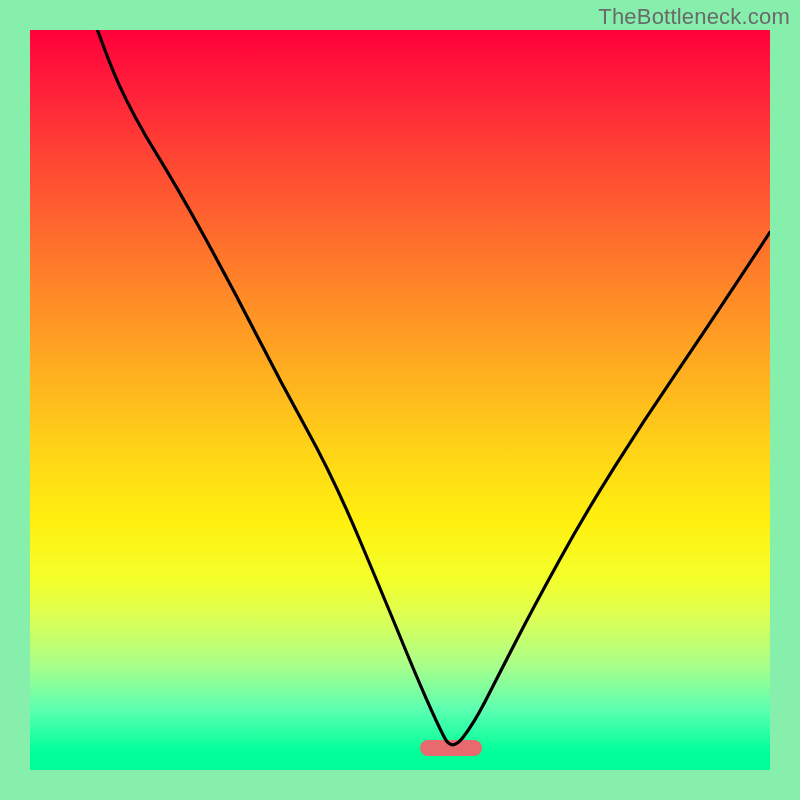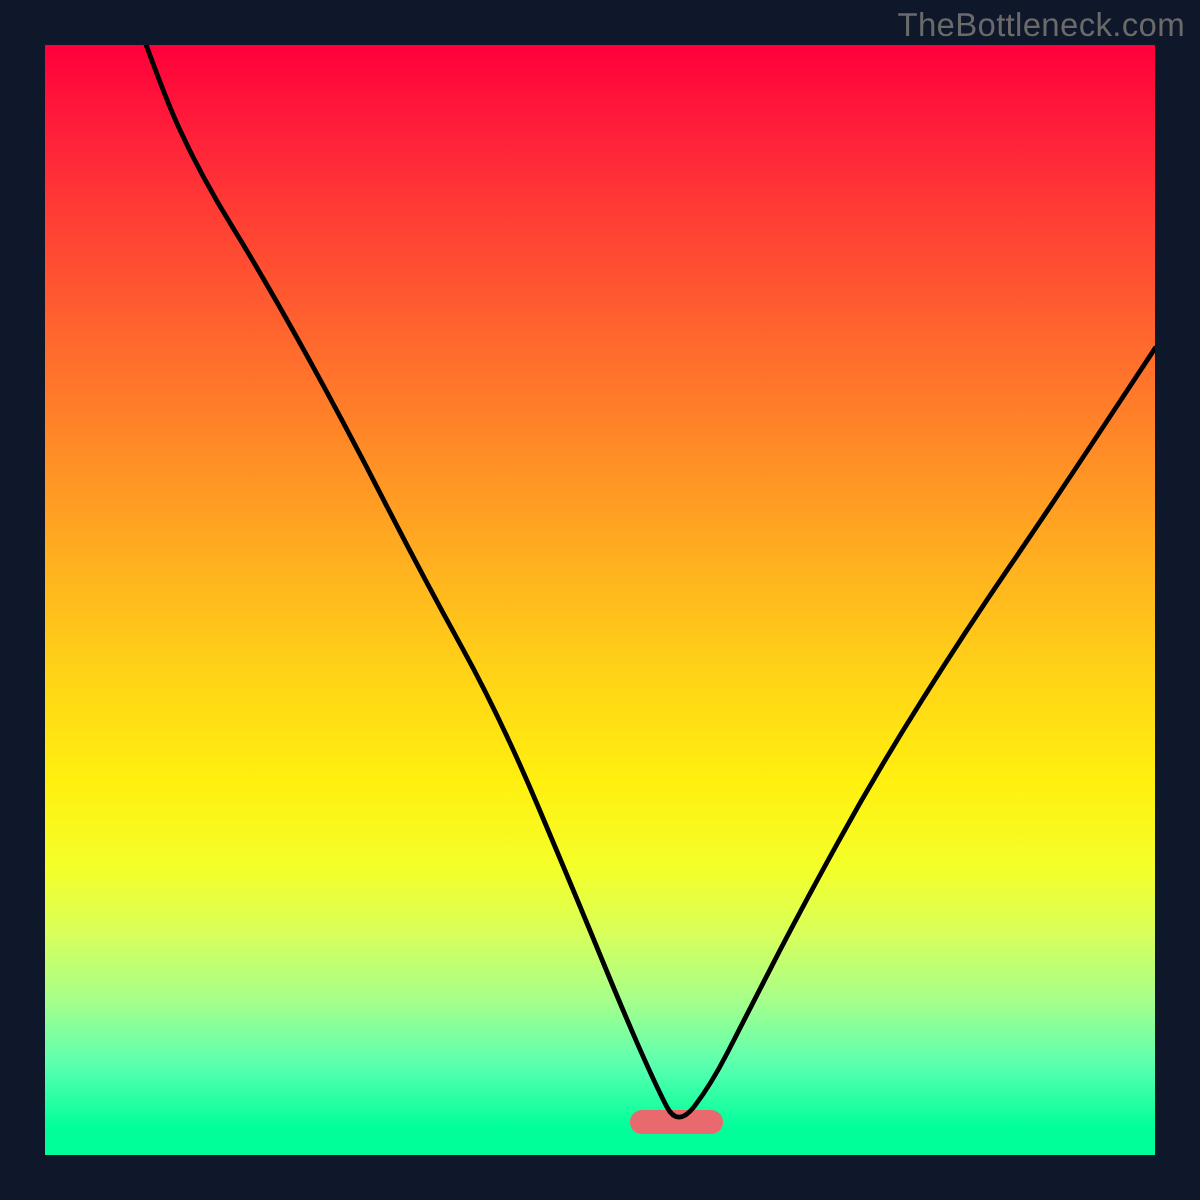--- a/index.html
+++ b/index.html
@@ -8,21 +8,21 @@
     width: 800px;
     height: 800px;
     background: #000;
     overflow: hidden;
     font-family: Arial, Helvetica, sans-serif;
   }
   .frame {
     position: relative;
     width: 800px;
     height: 800px;
-    background: #0f172a;
+    background: #86efac;
   }
   .watermark {
     position: absolute;
     top: 4px;
     right: 10px;
     color: #6a6a6a;
     font-size: 22px;
     font-weight: 400;
     letter-spacing: 0.2px;
     z-index: 10;

